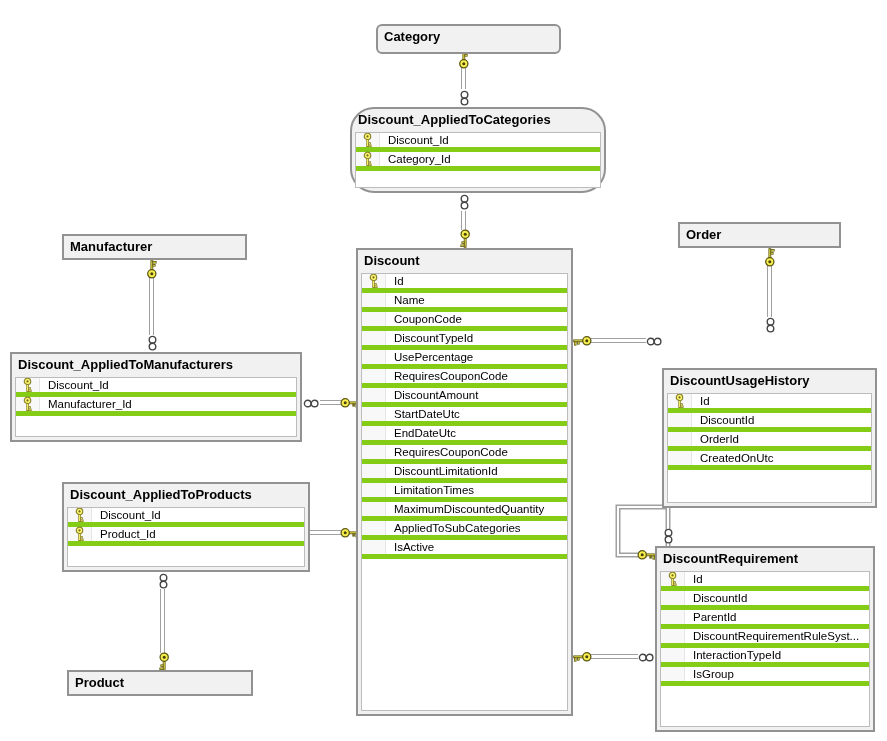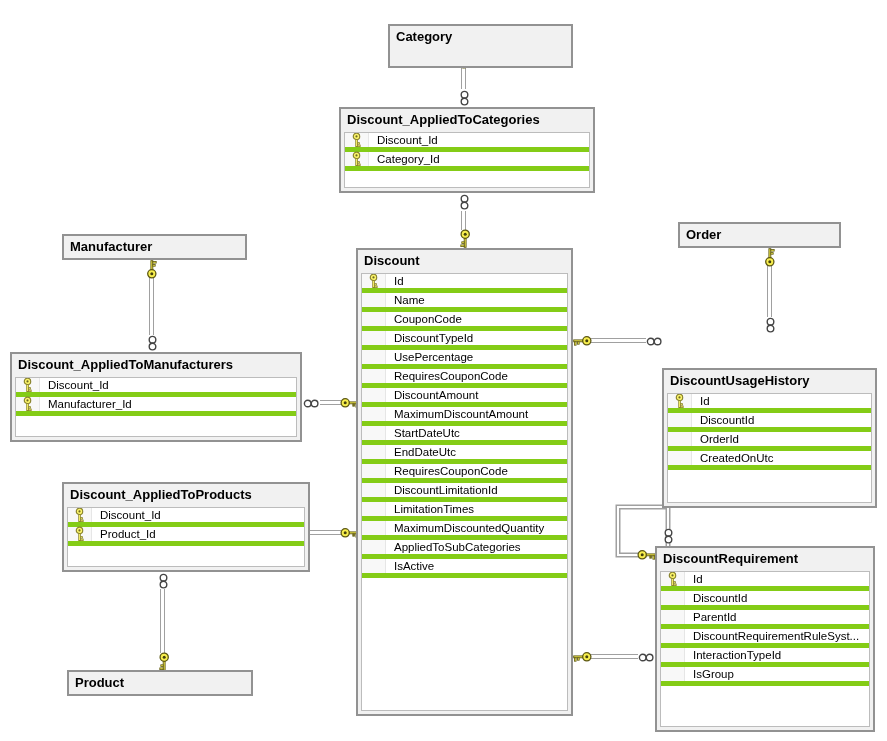--- a/index.html
+++ b/index.html
@@ -202,37 +202,37 @@
         <svg width="19" height="13" viewBox="0 0 19 13">
           <rect x="9" y="4.9" width="9.3" height="1.9" fill="#f8ef4e" stroke="#5c5713" stroke-width="0.9"></rect>
           <rect x="12.8" y="6.8" width="1.6" height="2.4" fill="#f8ef4e" stroke="#5c5713" stroke-width="0.8"></rect>
           <rect x="15.9" y="6.8" width="1.7" height="3.4" fill="#f8ef4e" stroke="#5c5713" stroke-width="0.8"></rect>
           <circle cx="5.2" cy="5.8" r="4.1" fill="#f8ef4e" stroke="#5c5713" stroke-width="1.3"></circle>
           <circle cx="5.2" cy="5.8" r="1.5" fill="#45420e"></circle>
         </svg>
       </span>
     </div>
 
-  <div class="tbl collapsed" style="left:388px;top:24px;width:185px;height:44px;">
+  <div class="tbl collapsed" style="left:376px;top:24px;width:185px;height:30px;border-radius:6px;">
     <div class="hdr">Category</div>
   </div>
 
   <div class="tbl collapsed" style="left:62px;top:234px;width:185px;height:26px;">
     <div class="hdr">Manufacturer</div>
   </div>
 
   <div class="tbl collapsed" style="left:678px;top:222px;width:163px;height:26px;">
     <div class="hdr">Order</div>
   </div>
 
   <div class="tbl collapsed" style="left:67px;top:670px;width:186px;height:26px;">
     <div class="hdr">Product</div>
   </div>
 
-  <div class="tbl" style="left:339px;top:107px;width:256px;height:86px;">
+  <div class="tbl" style="left:350px;top:107px;width:256px;height:86px;border-radius:24px;">
     <div class="hdr">Discount_AppliedToCategories</div>
     <div class="fields">
         <div class="frow">
           <span class="keycell">
             <svg width="11" height="16" viewBox="0 0 11 16">
               <circle cx="5.5" cy="4.4" r="3.2" fill="#fdf66a" stroke="#8a8430" stroke-width="1.2"></circle>
               <circle cx="5.5" cy="4.4" r="1.1" fill="#6e6926"></circle>
               <rect x="4.7" y="7.4" width="1.7" height="7.2" fill="#fdf66a" stroke="#8a8430" stroke-width="0.8"></rect>
               <rect x="6.4" y="10.6" width="2" height="1.5" fill="#fdf66a" stroke="#8a8430" stroke-width="0.8"></rect>
               <rect x="6.4" y="13" width="2.8" height="1.6" fill="#fdf66a" stroke="#8a8430" stroke-width="0.8"></rect>
@@ -349,24 +349,20 @@
         <div class="frow">
           <span class="keycell"></span>
           <span class="fname">RequiresCouponCode</span>
         </div>
         <div class="frow">
           <span class="keycell"></span>
           <span class="fname">DiscountAmount</span>
         </div>
         <div class="frow">
           <span class="keycell"></span>
-          <span class="fname">MaximumDiscountAmount</span>
-        </div>
-        <div class="frow">
-          <span class="keycell"></span>
           <span class="fname">StartDateUtc</span>
         </div>
         <div class="frow">
           <span class="keycell"></span>
           <span class="fname">EndDateUtc</span>
         </div>
         <div class="frow">
           <span class="keycell"></span>
           <span class="fname">RequiresCouponCode</span>
         </div>

